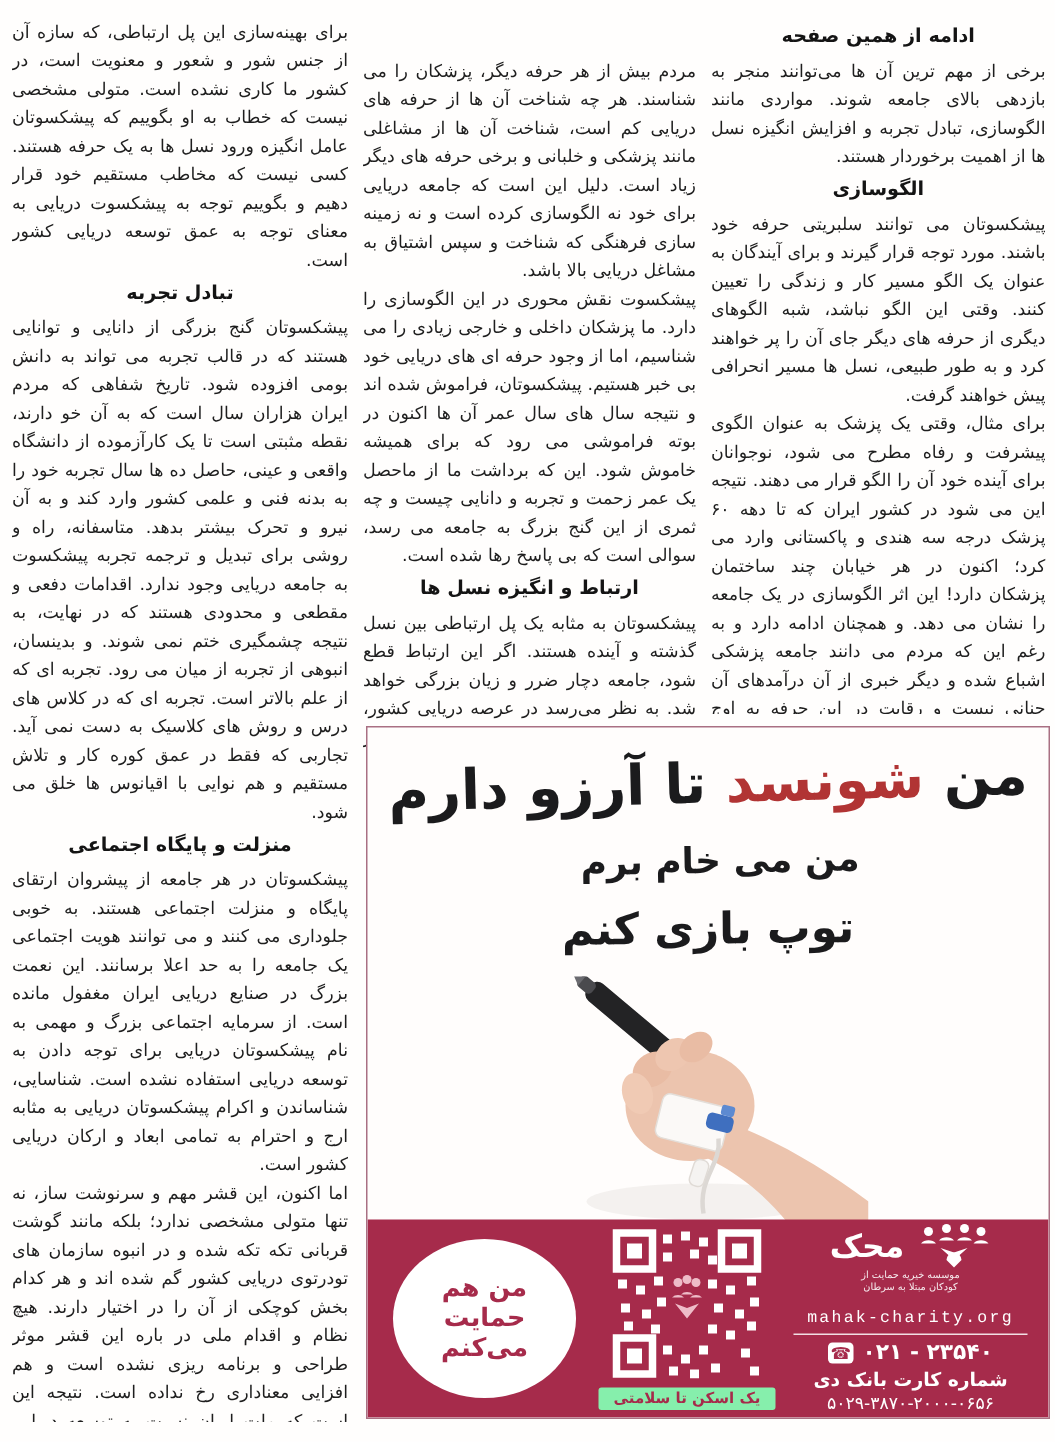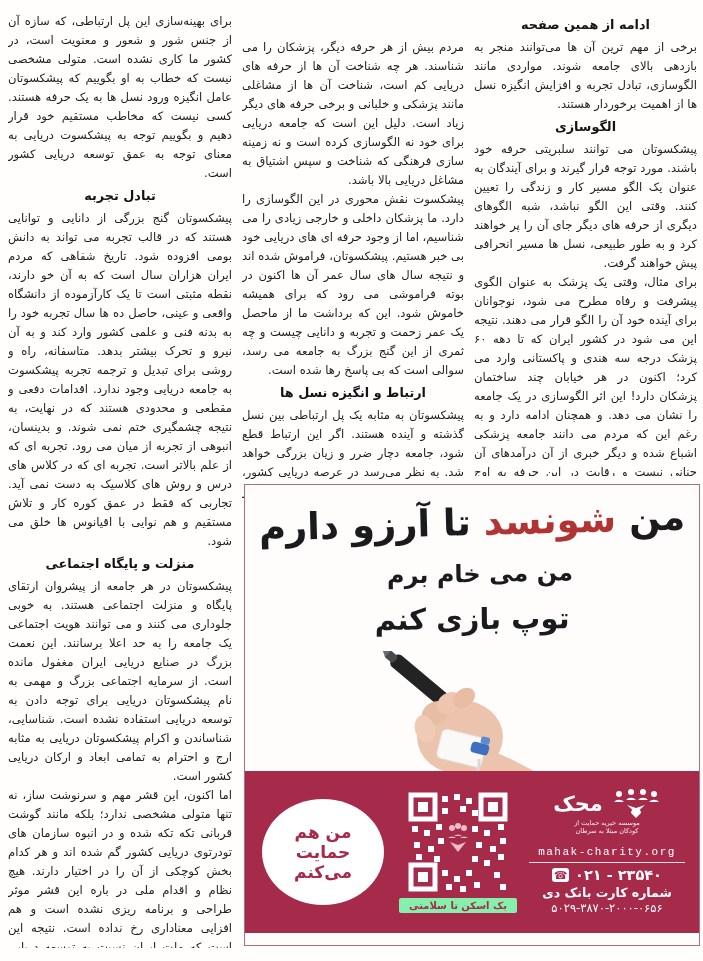--- a/index.html
+++ b/index.html
@@ -37,21 +37,21 @@
     direction:rtl;
   }
   .hw-line1 { font-size:37px; transform:rotate(-1.5deg); }
   .hw-line1 .red-word { color:#b13434; }
   .hw-line2 { font-size:24px; margin-top:16px; transform:rotate(-1deg) translateX(8px); }
   .hw-line3 { font-size:29px; margin-top:14px; transform:rotate(-0.5deg); }
 
   .hand-photo { position:absolute; left:84px; top:166px; width:250px; height:164px; }
 
   .banner {
-    position:absolute; left:0; right:0; bottom:12px; height:162px;
+    position:absolute; left:0; right:0; bottom:0; height:132px;
     display:flex; align-items:center; justify-content:space-between;
     padding:2px 12px; direction:rtl;
   }
   
   .logo-block { width:160px; color:#ffffff; text-align:center; }
   .logo-row { display:flex; align-items:center; justify-content:center; gap:6px; }
   .mahak-name { font-size:21px; font-weight:bold; }
   .logo-sub { font-size:6.5px; line-height:1.3; opacity:.92; }
   .site { font-size:11px; letter-spacing:1.5px; margin-top:11px; direction:ltr;font-family:Liberation Mono, monospace; }
   .logo-divider { height:1px; background:rgba(255,255,255,.85); margin:4px 2px; }

